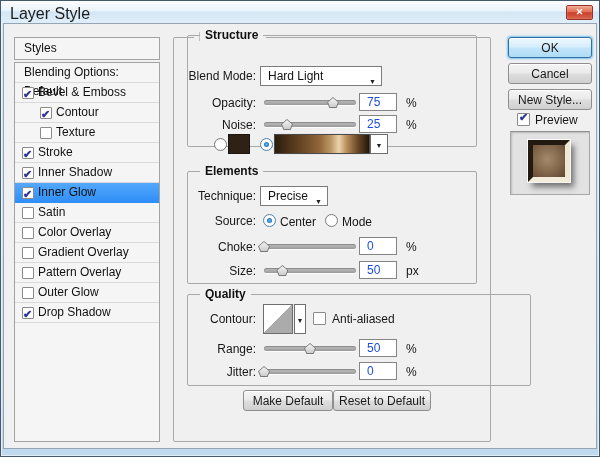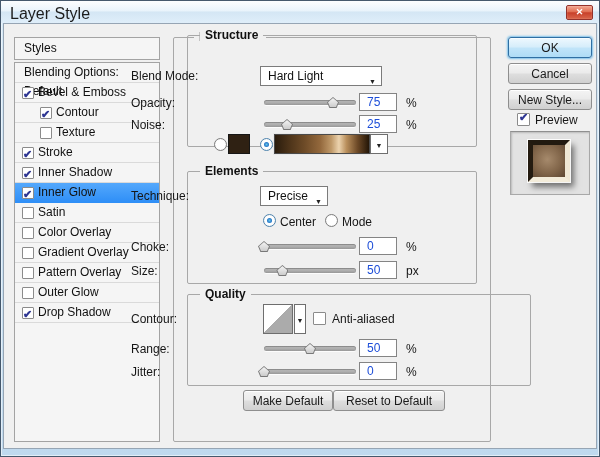--- a/index.html
+++ b/index.html
@@ -39,21 +39,21 @@
     background: #fff; border: 1px solid #8b8b8b; border-radius: 1px; }
   .cb .mark { position: absolute; left: 0px; top: -3px; font-size: 11px;
     color: #2e3693; font-weight: bold; }
 
   
   .fs { position: absolute; border: 1px solid #a8a8a8; border-radius: 2px; }
   .fs-legend { position: absolute; top: -8px; left: 12px; background: #f0f0f0;
     padding: 0 5px; font-weight: bold; }
   .panel-legend { font-size: 12px; }
 
-  .lbl { position: absolute; width: 125px; left: 127px; color: #161616; }
+  .lbl { position: absolute; width: 125px; left: 127px; text-align: right; color: #161616; }
   .unit { position: absolute; left: 402px; color: #161616; }
 
   .dropdown { position: absolute; height: 20px; background: #fff; border: 1px solid #7b7b7b;
     line-height: 18px; padding-left: 7px; cursor: pointer; }
   .dd-arrow { position: absolute; right: 5px; top: 6px; font-size: 7px; color: #222; }
 
   .val { position: absolute; width: 38px; height: 18px; border: 1px solid #848484;
     background: #fff; font-family: "Liberation Sans", sans-serif; font-size: 12px;
     padding-left: 7px; color: #1d4ed8; }
 
@@ -231,20 +231,21 @@
 
     <div class="fs" style="left:183px;top:147px;width:290px;height:113px">
       <span class="fs-legend">Elements</span>
     </div>
     <span class="lbl" style="top:165px">Technique:</span>
     <div class="dropdown" style="left:256px;top:162px;width:68px">
       <span>Precise</span>
       <span class="dd-arrow">▼</span>
     </div>
 
+    <span class="lbl" style="top:190px">Source:</span>
     <span class="radio on" style="left:259px;top:190px"></span>
     <span class="radio-label" style="left:276px;top:191px">Center</span>
     <span class="radio" style="left:321px;top:190px"></span>
     <span class="radio-label" style="left:338px;top:191px">Mode</span>
 
     <span class="lbl" style="top:216px">Choke:</span>
     <div class="slider" style="left:260px;top:215px">
       <div class="track"></div>
       <div class="thumb" style="left: calc(0% - 6px);">
           <i class="t-out"></i>
@@ -292,21 +293,21 @@
       <div class="track"></div>
       <div class="thumb" style="left: calc(0% - 6px);">
           <i class="t-out"></i>
           <i class="t-in"></i>
         </div>
     </div>
     <input class="val" style="left: 355px; top: 338px;" value="0">
     <span class="unit" style="top:341px">%</span>
 
     <button class="btn" style="left:239px;top:366px;width:90px;height:21px">Make Default</button>
-    <button class="btn" style="left:329px;top:366px;width:112px;height:21px">Reset to Default</button>
+    <button class="btn" style="left:329px;top:366px;width:98px;height:21px">Reset to Default</button>
 
     <button class="btn default" style="left:504px;top:13px;width:84px;height:21px">OK</button>
     <button class="btn" style="left:504px;top:65px;width:84px;height:21px">New Style...</button>
     <button class="btn" style="left:504px;top:39px;width:84px;height:21px">Cancel</button>
 
     <span class="acb" style="left:513px;top:89px">
       <span class="mark">✔</span>
     </span>
     <span class="radio-label" style="left:531px;top:89px">Preview</span>
 

